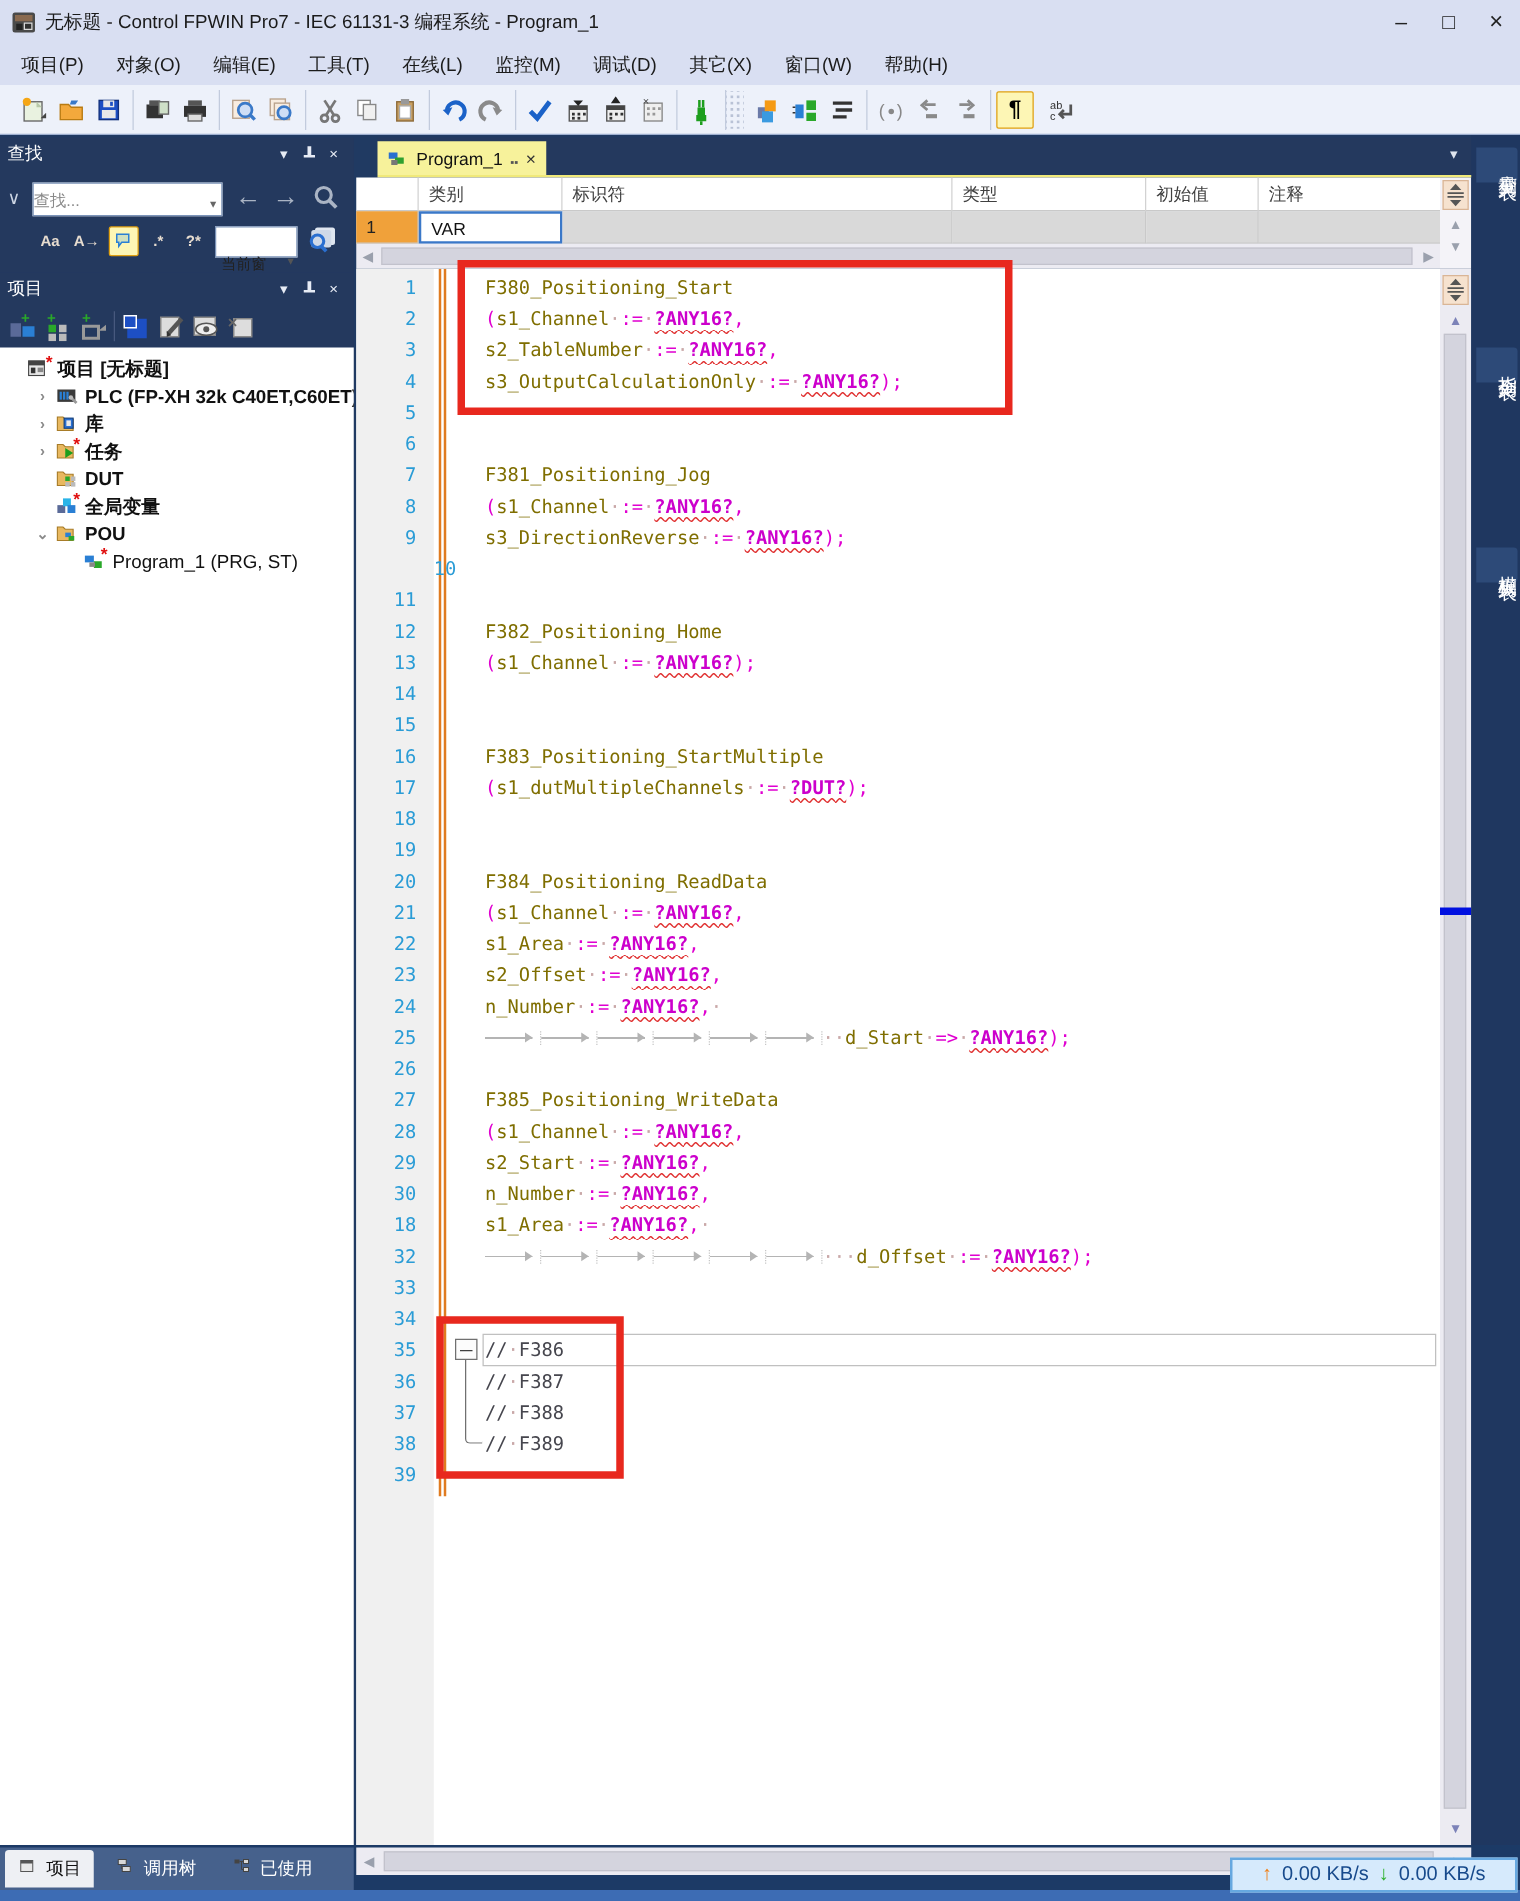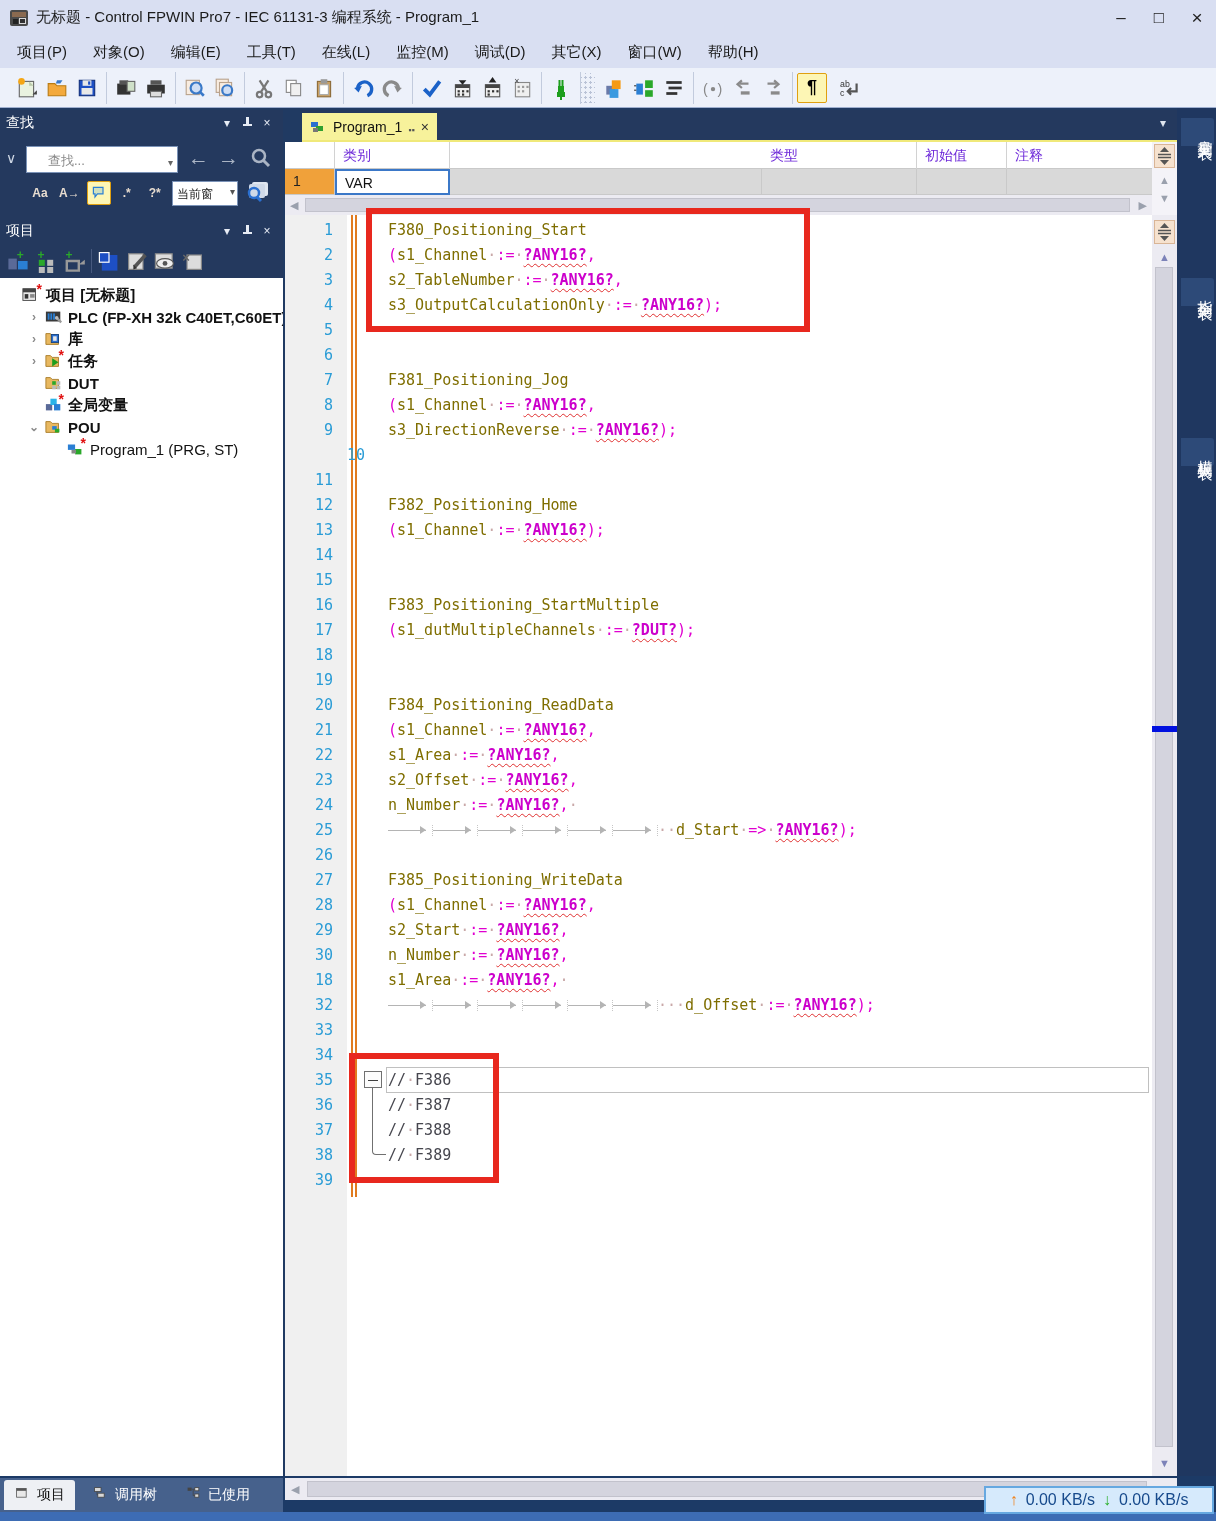--- a/index.html
+++ b/index.html
@@ -21,42 +21,42 @@
   .tb-btn.active { background:#fdf6b5; border:1px solid #e0a010; }
   .tb-btn svg { display:block; }
   .tb-gap { width:26px; height:30px; background:
      radial-gradient(circle, #b9c2d6 1px, transparent 1.4px); background-size:5px 5px; background-position:2px 2px; width:14px; }
 
   
   .panel-header { background:#24395e; color:#fff; font-size:14px; height:26px; display:flex; align-items:center; padding:0 6px;justify-content:center; }
   .panel-header .ph-title { flex:1; }
   .ph-btn { width:20px; text-align:center; color:#e7ecf5; font-size:12px; }
   #find-body { background:#24395e; }
-  #find-input { position:absolute; left:26px; top:10px; width:152px; height:27px; background:#fff; border:1px solid #7b93b8; font-size:13px; color:#8a8a8a; padding:5px 16px 0 21px; }
+  #find-input { position:absolute; left:26px; top:10px; width:152px; height:27px; background:#fff; border:1px solid #7b93b8; font-size:13px; color:#8a8a8a; padding:5px 16px 0 0; }
   #find-input .caret { position:absolute; right:4px; top:10px; color:#666; font-size:10px; }
   .find-nav { position:absolute; top:10px; font-size:21px; font-weight:bold; color:#aab4c4; }
   .fo-btn { height:24px; min-width:24px; display:flex; align-items:center; justify-content:center; color:#111; background:#e8ddd0; border:1px solid #c9b8a4; border-radius:2px; font-size:12px; font-weight:bold; padding:0 2px; }
   .fo-btn.flat { background:transparent; border-color:transparent; color:#e8ddd0; }
   .fo-btn.hl { background:#fdf6b5; border:1px solid #e0a010; }
   #proj-tools { background:#24395e; height:34px; display:flex; align-items:center; padding-left:4px; }
   #proj-tools .tb-btn { width:28px; height:28px; }
   #proj-tree { background:#ffffff; overflow:hidden; }
   .tree-row { position:relative; height:22px; display:flex; align-items:center; font-size:15px; color:#111; white-space:nowrap; }
   .tree-row.b { font-weight:bold; }
   .tree-exp { width:16px; text-align:center; color:#8a8a8a; font-size:12px; flex:0 0 16px; }
   .tree-ico { width:22px; height:18px; position:relative; flex:0 0 22px; margin-right:4px; }
   .tree-ico svg { display:block; }
   .star { position:absolute; top:-5px; right:0px; color:#e01010; font-size:14px; font-weight:bold; }
 
   
   #tabbar { background:#24395e; }
   #doc-tab { position:absolute; left:0; top:3px; height:27px; background:#f7f29b; display:flex; align-items:center; padding:0 8px; font-size:14px; color:#111; }
   #tabbar-underline { position:absolute; left:0; top:30px; height:2px; width:892px; background:#f0e97a; }
   #grid-header { background:#fff; border-bottom:1px solid #c9c9c9; }
-  .gh-cell { position:absolute; top:0; height:27px; font-size:14px; color:#6d28d9; padding:5px 0 0 8px; border-right:1px solid #d2d2d2;font-family:Liberation Mono, monospace; }
+  .gh-cell { position:absolute; top:0; height:27px; font-size:14px; color:#404040; padding:5px 0 0 8px; border-right:1px solid #d2d2d2;font-family:Liberation Mono, monospace; }
   #grid-row { background:#fff; }
   .gr-cell { position:absolute; top:0; height:26px; font-size:14px; padding:4px 0 0 8px; border-right:1px solid #c9c9c9; border-bottom:1px solid #c9c9c9; background:#d9d9d9; }
   .scrollstrip { background:#ecebf2; }
   .sb-arrow { position:absolute; color:#9aa0ad; font-size:11px; }
   .thumb { position:absolute; background:#d4d4de; border:1px solid #c2c2cc; }
 
   #code { background:#ffffff; overflow:hidden; font-family:"DejaVu Sans Mono","Liberation Mono", monospace; }
   #gutter { position:absolute; left:0; top:0; width:62px; height:100%; background:#f0f0f0; }
   .mline { position:absolute; top:0; width:2px; background:#e07b20; }
   .code-row { position:absolute; left:0; width:100%; height:25px; font-size:15px; line-height:25px; white-space:pre; }
@@ -358,21 +358,21 @@
         <div class="fo-btn flat">Aa</div>
         <div class="fo-btn flat">A→</div>
         <div class="fo-btn hl">
           <svg width="18" height="16" viewBox="0 0 20 20">
             <path d="M3 3 h12 v8 h-7 l-3 4 v-4 h-2 Z" fill="#cfe0c0" stroke="#2a7fd4" stroke-width="1.5"></path>
           </svg>
         </div>
         <div class="fo-btn flat">.*</div>
         <div class="fo-btn flat">?*</div>
       </div>
-    <div class="abs" style="left:172px;top:45px;width:66px;height:25px;background:#fff;border:1px solid #7b93b8;font-size:12px;color:#222;padding:4px 2px 0 4px;">
+    <div class="abs" style="left:172px;top:45px;width:66px;height:25px;background:#fff;border:1px solid #7b93b8;font-size:12px;color:#222;padding:21px 2px 0 4px;">
       <span>当前窗</span>
       <span style="float:right;color:#555;font-size:10px;">▾</span>
     </div>
     <span class="abs" style="left:244px;top:44px;">
       <svg width="28" height="26">
           <rect x="8" y="2" width="16" height="14" rx="2" fill="#dfe6f0"></rect>
           <rect x="5" y="4" width="16" height="14" rx="2" fill="#cfd9e8"></rect>
           <circle cx="10" cy="13" r="5" fill="none" stroke="#2a6fd0" stroke-width="2.5"></circle>
           <line x1="13" y1="17" x2="17" y2="21" stroke="#2a6fd0" stroke-width="3"></line>
         </svg>
@@ -554,20 +554,21 @@
       <span style="margin-left:4px;color:#333;">×</span>
     </div>
     <span class="abs" style="right:28px;top:6px;color:#dfe5ee;font-size:12px;">▾</span>
     <span class="abs" style="right:6px;top:4px;color:#dfe5ee;font-size:15px;">×</span>
     <div id="tabbar-underline"></div>
   </div>
 
   <div id="grid-header" class="abs" style="left:285px;top:142px;width:867px;height:27px;">
     <div class="gh-cell" style="left:0;width:50px;"></div>
     <div class="gh-cell" style="left:50px;width:115px;">类别</div>
+    <div class="gh-cell" style="left:165px;width:312px;">标识符</div>
     <div class="gh-cell" style="left:477px;width:155px;">类型</div>
     <div class="gh-cell" style="left:632px;width:90px;">初始值</div>
     <div class="gh-cell" style="left:722px;width:145px;border-right:none;">注释</div>
   </div>
   <div id="grid-row" class="abs" style="left:285px;top:169px;width:867px;height:26px;">
     <div class="gr-cell" style="left:0;width:50px;background:#f0a13a;color:#222;">1</div>
     <div class="gr-cell" style="left:50px;width:115px;background:#fff;border:2px solid #3b78c8;color:#111;">VAR</div>
     <div class="gr-cell" style="left:165px;width:312px;"></div>
     <div class="gr-cell" style="left:477px;width:155px;"></div>
     <div class="gr-cell" style="left:632px;width:90px;"></div>

